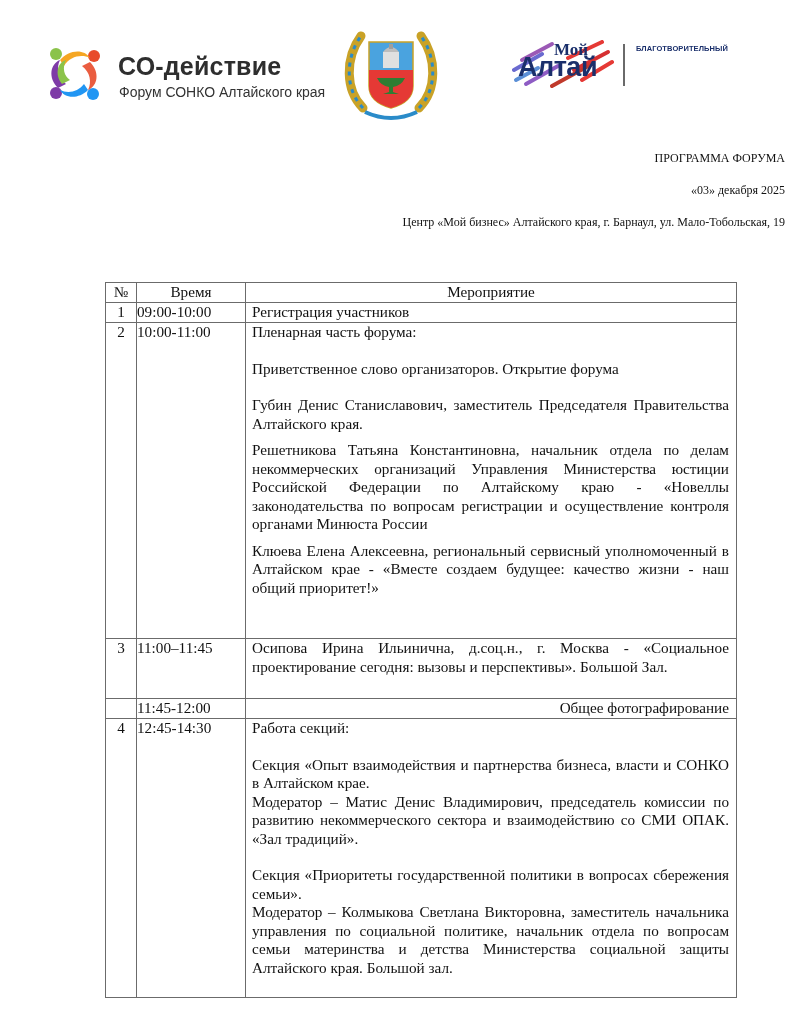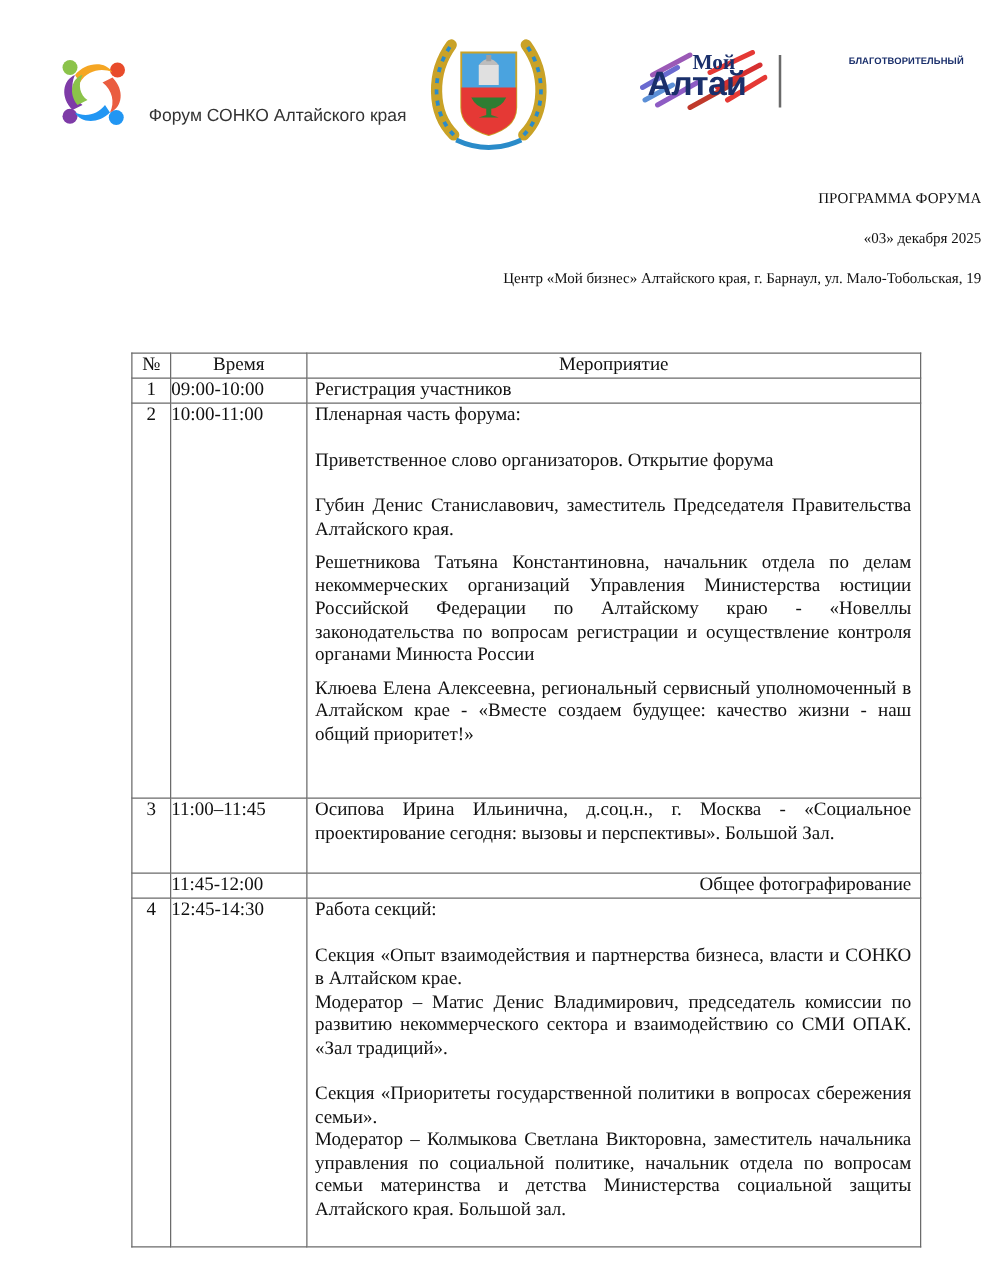--- a/index.html
+++ b/index.html
@@ -13,21 +13,21 @@
          font-size: 14px; color: #333; white-space: nowrap; }
   .emblem { position: absolute; left: 343px; top: 20px; width: 96px; height: 102px; }
   .logo-right { position: absolute; left: 512px; top: 40px; width: 232px; height: 50px; }
   .logo-right .stripes { position: absolute; left: 0; top: 0; width: 102px; height: 48px; }
   .logo-right .moi { position: absolute; left: 42px; top: 0px; font-family: "Liberation Serif", serif;
          font-size: 17px; color: #1a2f6b; font-weight: bold; }
   .logo-right .altai { position: absolute; left: 6px; top: 12px; font-family: Liberation Sans, sans-serif;
          font-size: 27px; color: #1a2f6b; font-weight: bold; letter-spacing: -0.5px; white-space: nowrap; }
   .logo-right .sep { position: absolute; left: 111px; top: 4px; width: 2px; height: 42px; background: #6a6a6a; }
   .logo-right .fund-small { position: absolute; left: 124px; top: 4px; font-family: "Liberation Sans", sans-serif;
-         font-size: 7.5px; font-weight: bold; color: #1a2f6b; white-space: nowrap; letter-spacing: 0.1px; margin-left: 43px; }
+         font-size: 7.5px; font-weight: bold; color: #1a2f6b; white-space: nowrap; letter-spacing: 0.1px; }
   .logo-right .fund-big { position: absolute; left: 122px; top: 12px; font-family: "Liberation Serif", serif;
          font-size: 32px; font-weight: bold; color: #1a2f6b; white-space: nowrap; letter-spacing: 0.5px; }
 
   .heading { position: absolute; left: 0; width: 785px; text-align: right; font-size: 12px; color: #111; }
   .h1 { top: 151px; }
   .h2 { top: 183px; }
   .h3 { top: 215px; }
 
   table.program { position: absolute; left: 105px; top: 282px; width: 632px; border-collapse: collapse;
          font-family: "Liberation Serif", serif; font-size: 15.2px; line-height: 18.5px; }
@@ -48,20 +48,21 @@
     <circle cx="10" cy="10" r="6" fill="#8bc34a"></circle>
     <circle cx="48" cy="12" r="6" fill="#e84b2b"></circle>
     <circle cx="47" cy="50" r="6" fill="#2196f3"></circle>
     <circle cx="10" cy="49" r="6" fill="#7e3ba7"></circle>
     <path d="M14 16 C 22 6, 38 4, 44 14 C 36 10, 24 12, 18 22 Z" fill="#f5a623"></path>
     <path d="M44 18 C 54 28, 52 42, 42 46 C 46 38, 44 28, 36 22 Z" fill="#e84b2b" opacity="0.9"></path>
     <path d="M42 46 C 32 56, 18 54, 14 46 C 22 50, 32 48, 38 40 Z" fill="#2196f3"></path>
     <path d="M12 44 C 2 34, 4 20, 14 16 C 10 24, 12 34, 20 40 Z" fill="#7e3ba7"></path>
     <path d="M16 40 C 8 30, 12 18, 20 16 C 16 24, 18 32, 24 36 Z" fill="#8bc34a"></path>
   </svg>
+  <div class="title">СО-действие</div>
   <div class="sub">Форум СОНКО Алтайского края</div>
 </div>
 
 <svg class="emblem" viewBox="0 0 96 102">
 
   <path d="M20 88 C 2 70, 2 38, 18 16" fill="none" stroke="#c9a227" stroke-width="9" stroke-linecap="round"></path>
   <path d="M76 88 C 94 70, 94 38, 78 16" fill="none" stroke="#c9a227" stroke-width="9" stroke-linecap="round"></path>
   <path d="M20 88 C 2 70, 2 38, 18 16" fill="none" stroke="#2a8bc9" stroke-width="3" stroke-dasharray="4 5"></path>
   <path d="M76 88 C 94 70, 94 38, 78 16" fill="none" stroke="#2a8bc9" stroke-width="3" stroke-dasharray="4 5"></path>
   <path d="M22 92 Q 48 104 74 92" fill="none" stroke="#2a8bc9" stroke-width="4"></path>

